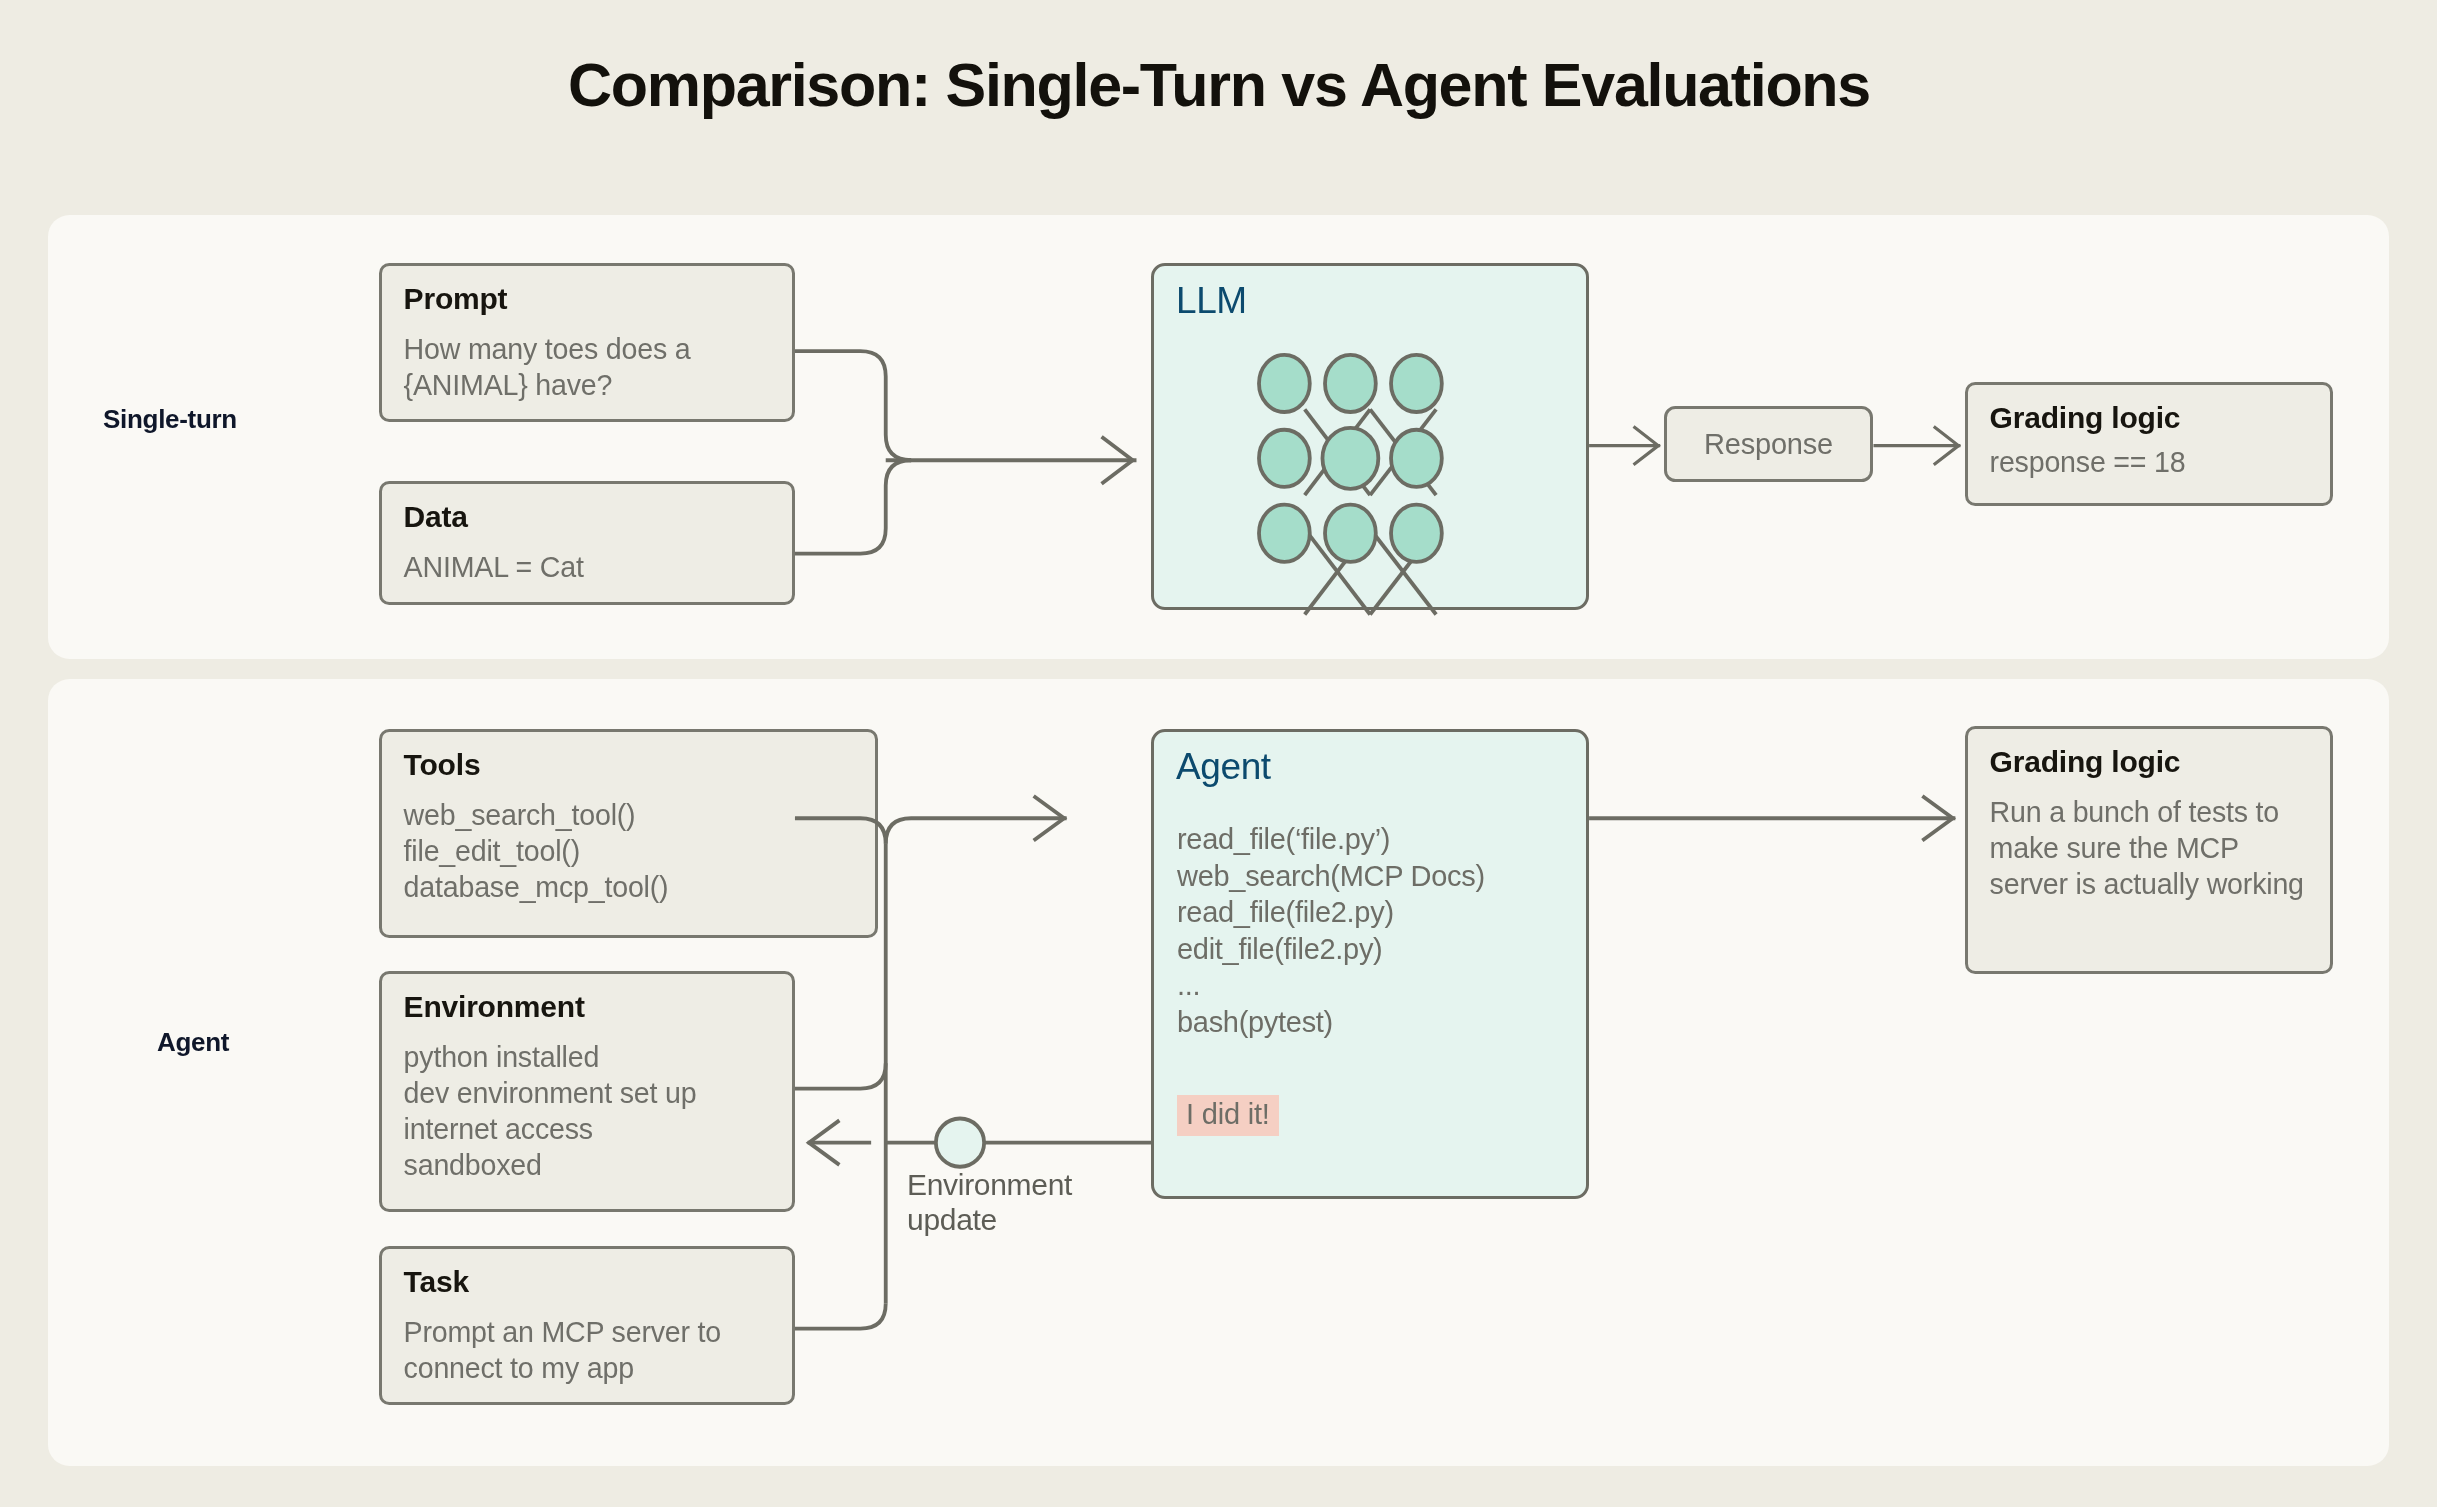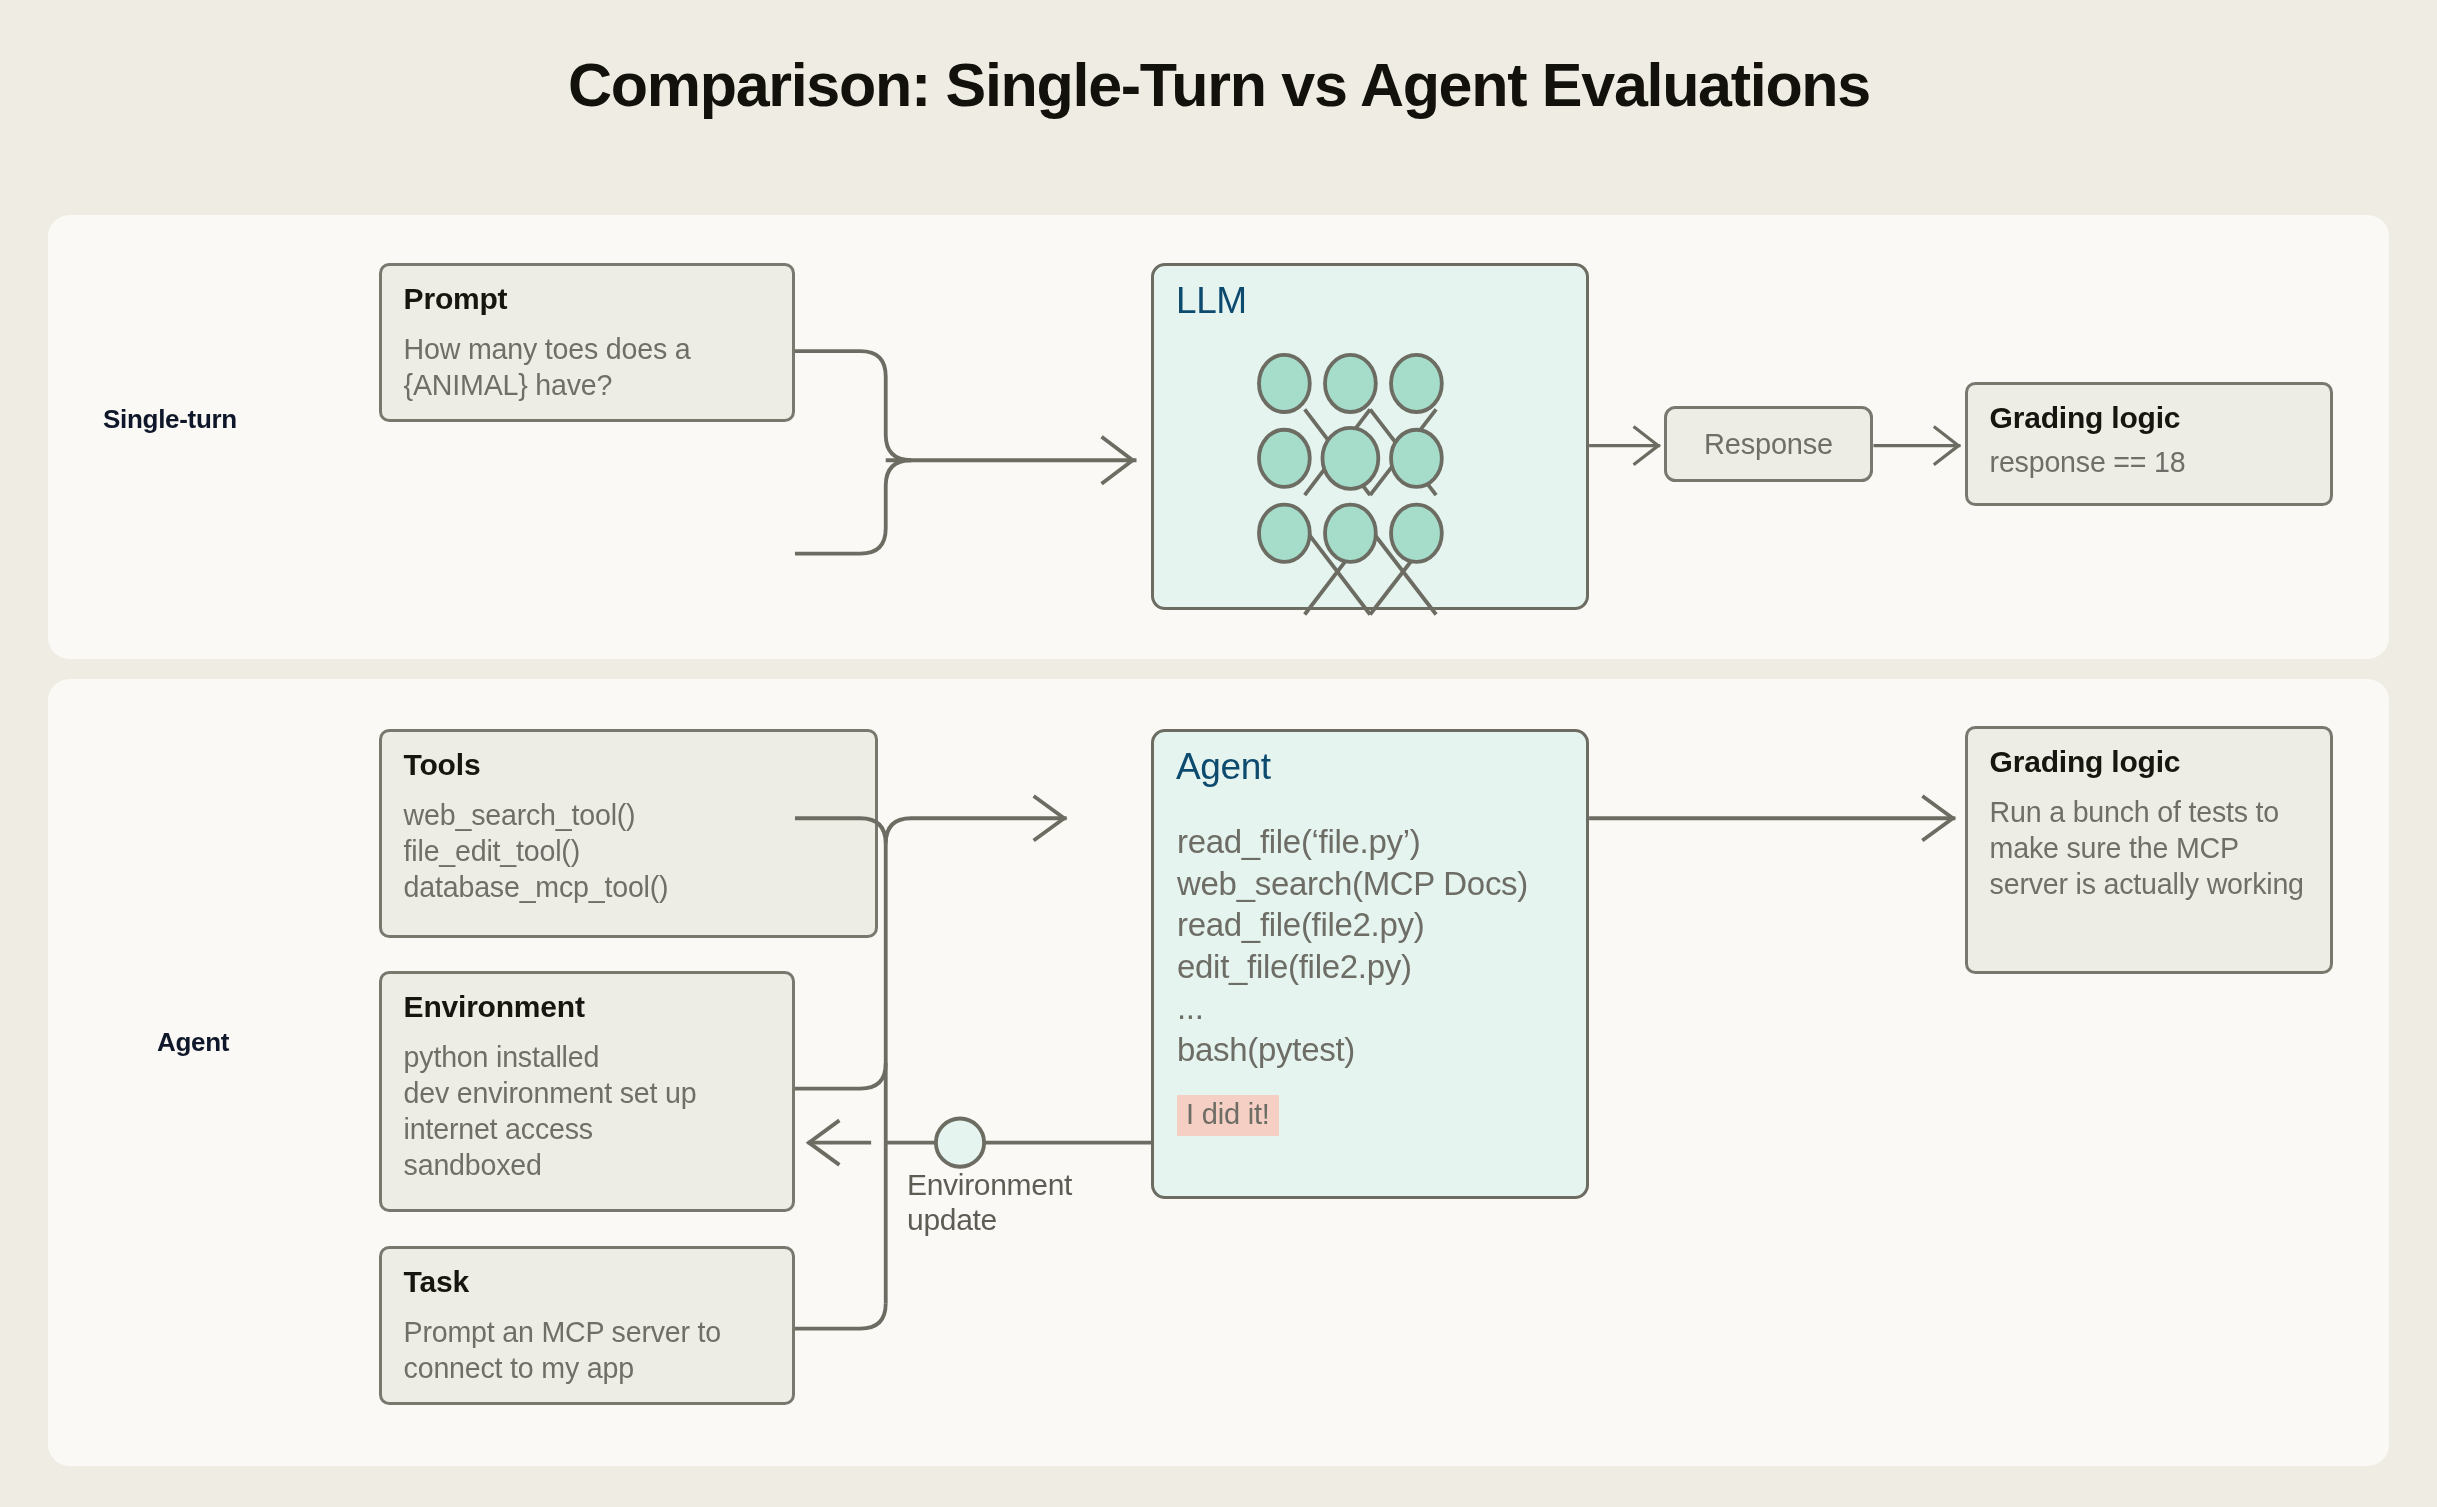--- a/index.html
+++ b/index.html
@@ -120,21 +120,21 @@
     left: 22px; top: 14px;
     font-size: 37px;
     font-weight: 500;
     color: #0c4a6e;
     letter-spacing: -0.4px;
   }
 
   #box-agent .agent-lines {
     position: absolute;
     left: 23px; top: 89px;
-    font-size: 33px;
+    font-size: 29px;
     font-weight: 500;
     color: #6d6d66;
     line-height: 1.26;
     letter-spacing: -0.3px;
   }
   #box-agent .agent-lines div { white-space: nowrap; }
 
   .badge-did-it {
     position: absolute;
     left: 23px; top: 363px;
@@ -183,20 +183,26 @@
   <div class="row-label" id="label-single">Single-turn</div>
 
   <div class="card" id="card-prompt">
     <div class="card-title">Prompt</div>
     <div class="card-body">
       <div>How many toes does a</div>
       <div>{ANIMAL} have?</div>
     </div>
   </div>
 
+  <div class="card" id="card-data">
+    <div class="card-title">Data</div>
+    <div class="card-body">
+      <div>ANIMAL = Cat</div>
+    </div>
+  </div>
 
   <div class="teal-box" id="box-llm">
     <div class="teal-heading">LLM</div>
   </div>
 
   <div class="card" id="card-response">
     <div class="card-body">Response</div>
   </div>
 
   <div class="card" id="card-grading-1">

